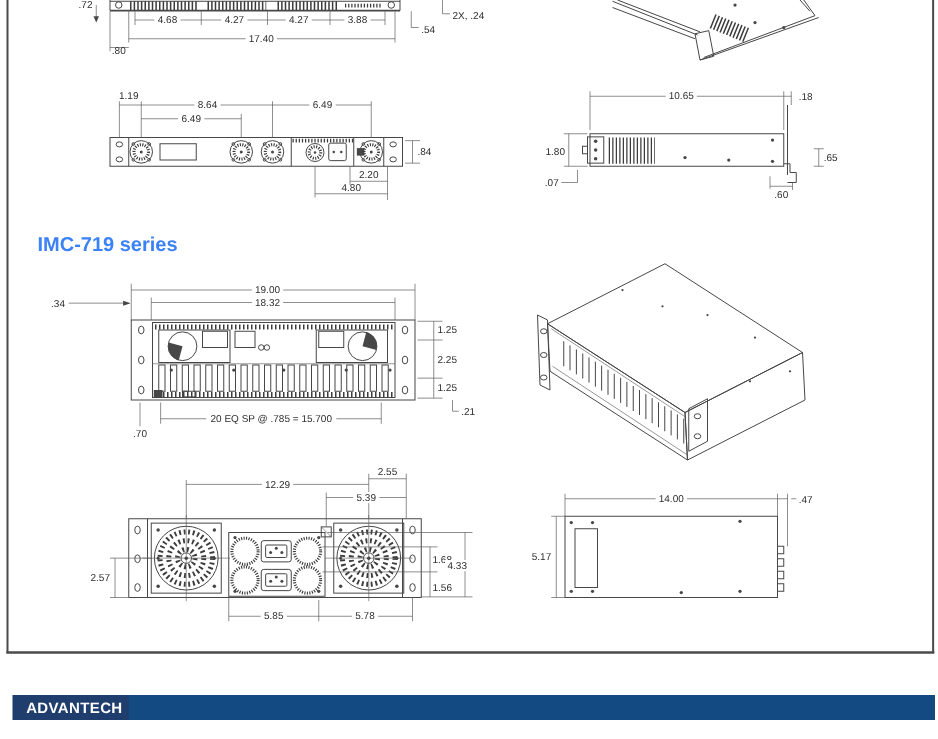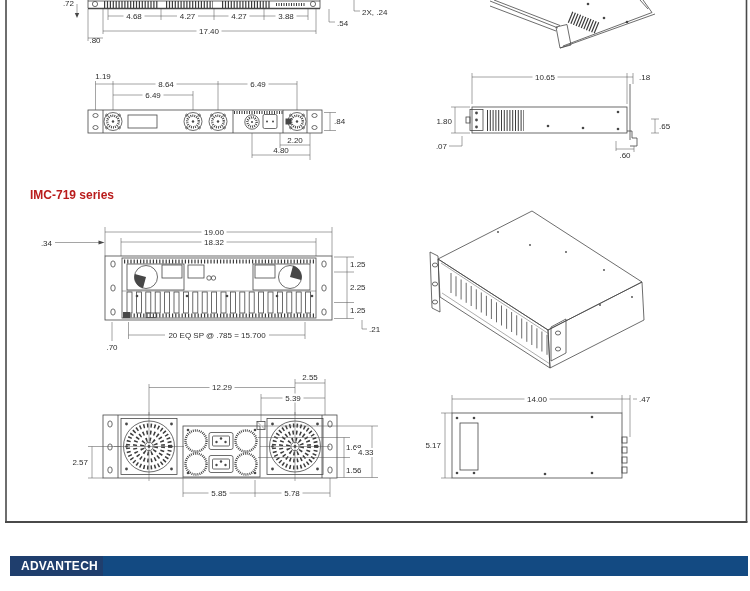--- a/index.html
+++ b/index.html
@@ -13,21 +13,21 @@
   .fillc{fill:#474747;stroke:none;}
   .hatchA{stroke:#3c3c3c;stroke-width:7;stroke-dasharray:1.2 1.7;fill:none;}
   .hatchB{stroke:#3c3c3c;stroke-width:21;stroke-dasharray:1 1.8;fill:none;}
   .hatchC{stroke:#3c3c3c;stroke-width:4;stroke-dasharray:1.2 2;fill:none;}
   .hatchD{stroke:#3c3c3c;stroke-width:12;stroke-dasharray:1.2 1.6;fill:none;}
   .hatchE{stroke:#3c3c3c;stroke-width:3;stroke-dasharray:1 1.5;fill:none;}
   .cgrill{stroke:#3c3c3c;stroke-width:4;stroke-dasharray:1.5 2.2;fill:none;}
   .cgrillS{stroke:#3c3c3c;stroke-width:2.4;stroke-dasharray:.9 1.1;fill:none;}
   .t{font:8px "Liberation Sans", sans-serif;fill:#2e2e2e;stroke:none;}
   .bg{fill:#ffffff;stroke:none;}
-  .heading{position:absolute;left:30px;top:188px;font-size:12px;font-weight:bold;color:#b91c1c;}
+  .heading{position:absolute;left:30px;top:188px;font-size:16px;font-weight:bold;color:#3b82f6;}
   .logo{position:absolute;left:10px;top:556px;width:99px;height:20px;display:flex;
         align-items:center;justify-content:center;color:#fff;font-size:12px;font-weight:bold;
         letter-spacing:.3px;}
   .bar{position:absolute;left:103px;top:556px;width:645px;height:20px;}
 </style>
 </head>
 <body>
 
 <div class="page">
 

